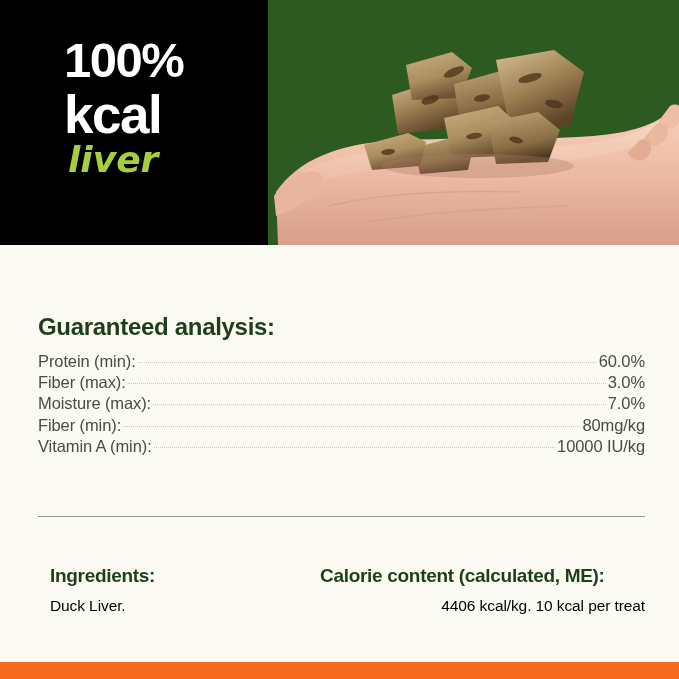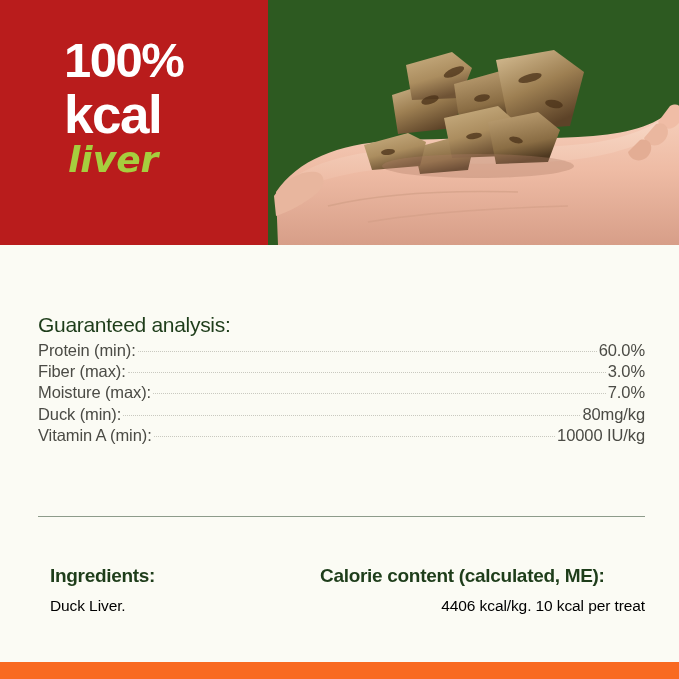--- a/index.html
+++ b/index.html
@@ -7,21 +7,21 @@
     width:679px; height:679px;
     background:#fbfbf4;
     font-family:"Liberation Sans", sans-serif;
     overflow:hidden;
   }
   .page { position:relative; width:679px; height:679px; background:#fbfbf4; }
 
   
   .hero {
     position:absolute; left:0; top:0; width:679px; height:245px;
-    background:#b91c1c; overflow:hidden;
+    background:#000000; overflow:hidden;
   }
   .hero-text { position:absolute; left:64px; top:36px; }
   .pct {
     font-size:49px; font-weight:bold; color:#ffffff;
     letter-spacing:-1.5px; line-height:1.0;
   }
   .duck {
     font-size:53px; font-weight:bold; color:#ffffff;
     letter-spacing:-1.5px; line-height:1.06; margin-top:2px;
   }
@@ -31,24 +31,24 @@
     margin-top:-2px; margin-left:4px;
     font-family:"DejaVu Sans", sans-serif;
   }
 
   
   .photo { position:absolute; left:268px; top:0px; width:411px; height:245px; }
 
   
   .ga-title {
     position:absolute; left:38px; top:313px;
-    font-size:21px; font-weight:normal; color:#1e3d1a;
+    font-size:24px; font-weight:bold; color:#1e3d1a;
     letter-spacing:-0.3px;
   }
-  .ga-list { position:absolute; left:38px; top:340px; width:607px; }
+  .ga-list { position:absolute; left:38px; top:351px; width:607px; }
   .ga-row {
     display:flex; align-items:baseline; width:100%;
     font-size:16.5px; color:#4b4b45; line-height:21.2px;
     letter-spacing:-0.1px;
   }
   .ga-label { white-space:nowrap; }
   .ga-dots {
     flex:1 1 auto; margin:0 2px;
     border-bottom:1.6px dotted #c9c9c0;
     transform:translateY(-4px);
@@ -183,21 +183,21 @@
       <span class="ga-label">Fiber (max):</span>
       <span class="ga-dots"></span>
       <span class="ga-val">3.0%</span>
     </div>
     <div class="ga-row">
       <span class="ga-label">Moisture (max):</span>
       <span class="ga-dots"></span>
       <span class="ga-val">7.0%</span>
     </div>
     <div class="ga-row">
-      <span class="ga-label">Duck (min):</span>
+      <span class="ga-label">Fiber (min):</span>
       <span class="ga-dots"></span>
       <span class="ga-val">80mg/kg</span>
     </div>
     <div class="ga-row">
       <span class="ga-label">Vitamin A (min):</span>
       <span class="ga-dots"></span>
       <span class="ga-val">10000 IU/kg</span>
     </div>
   </div>
 

